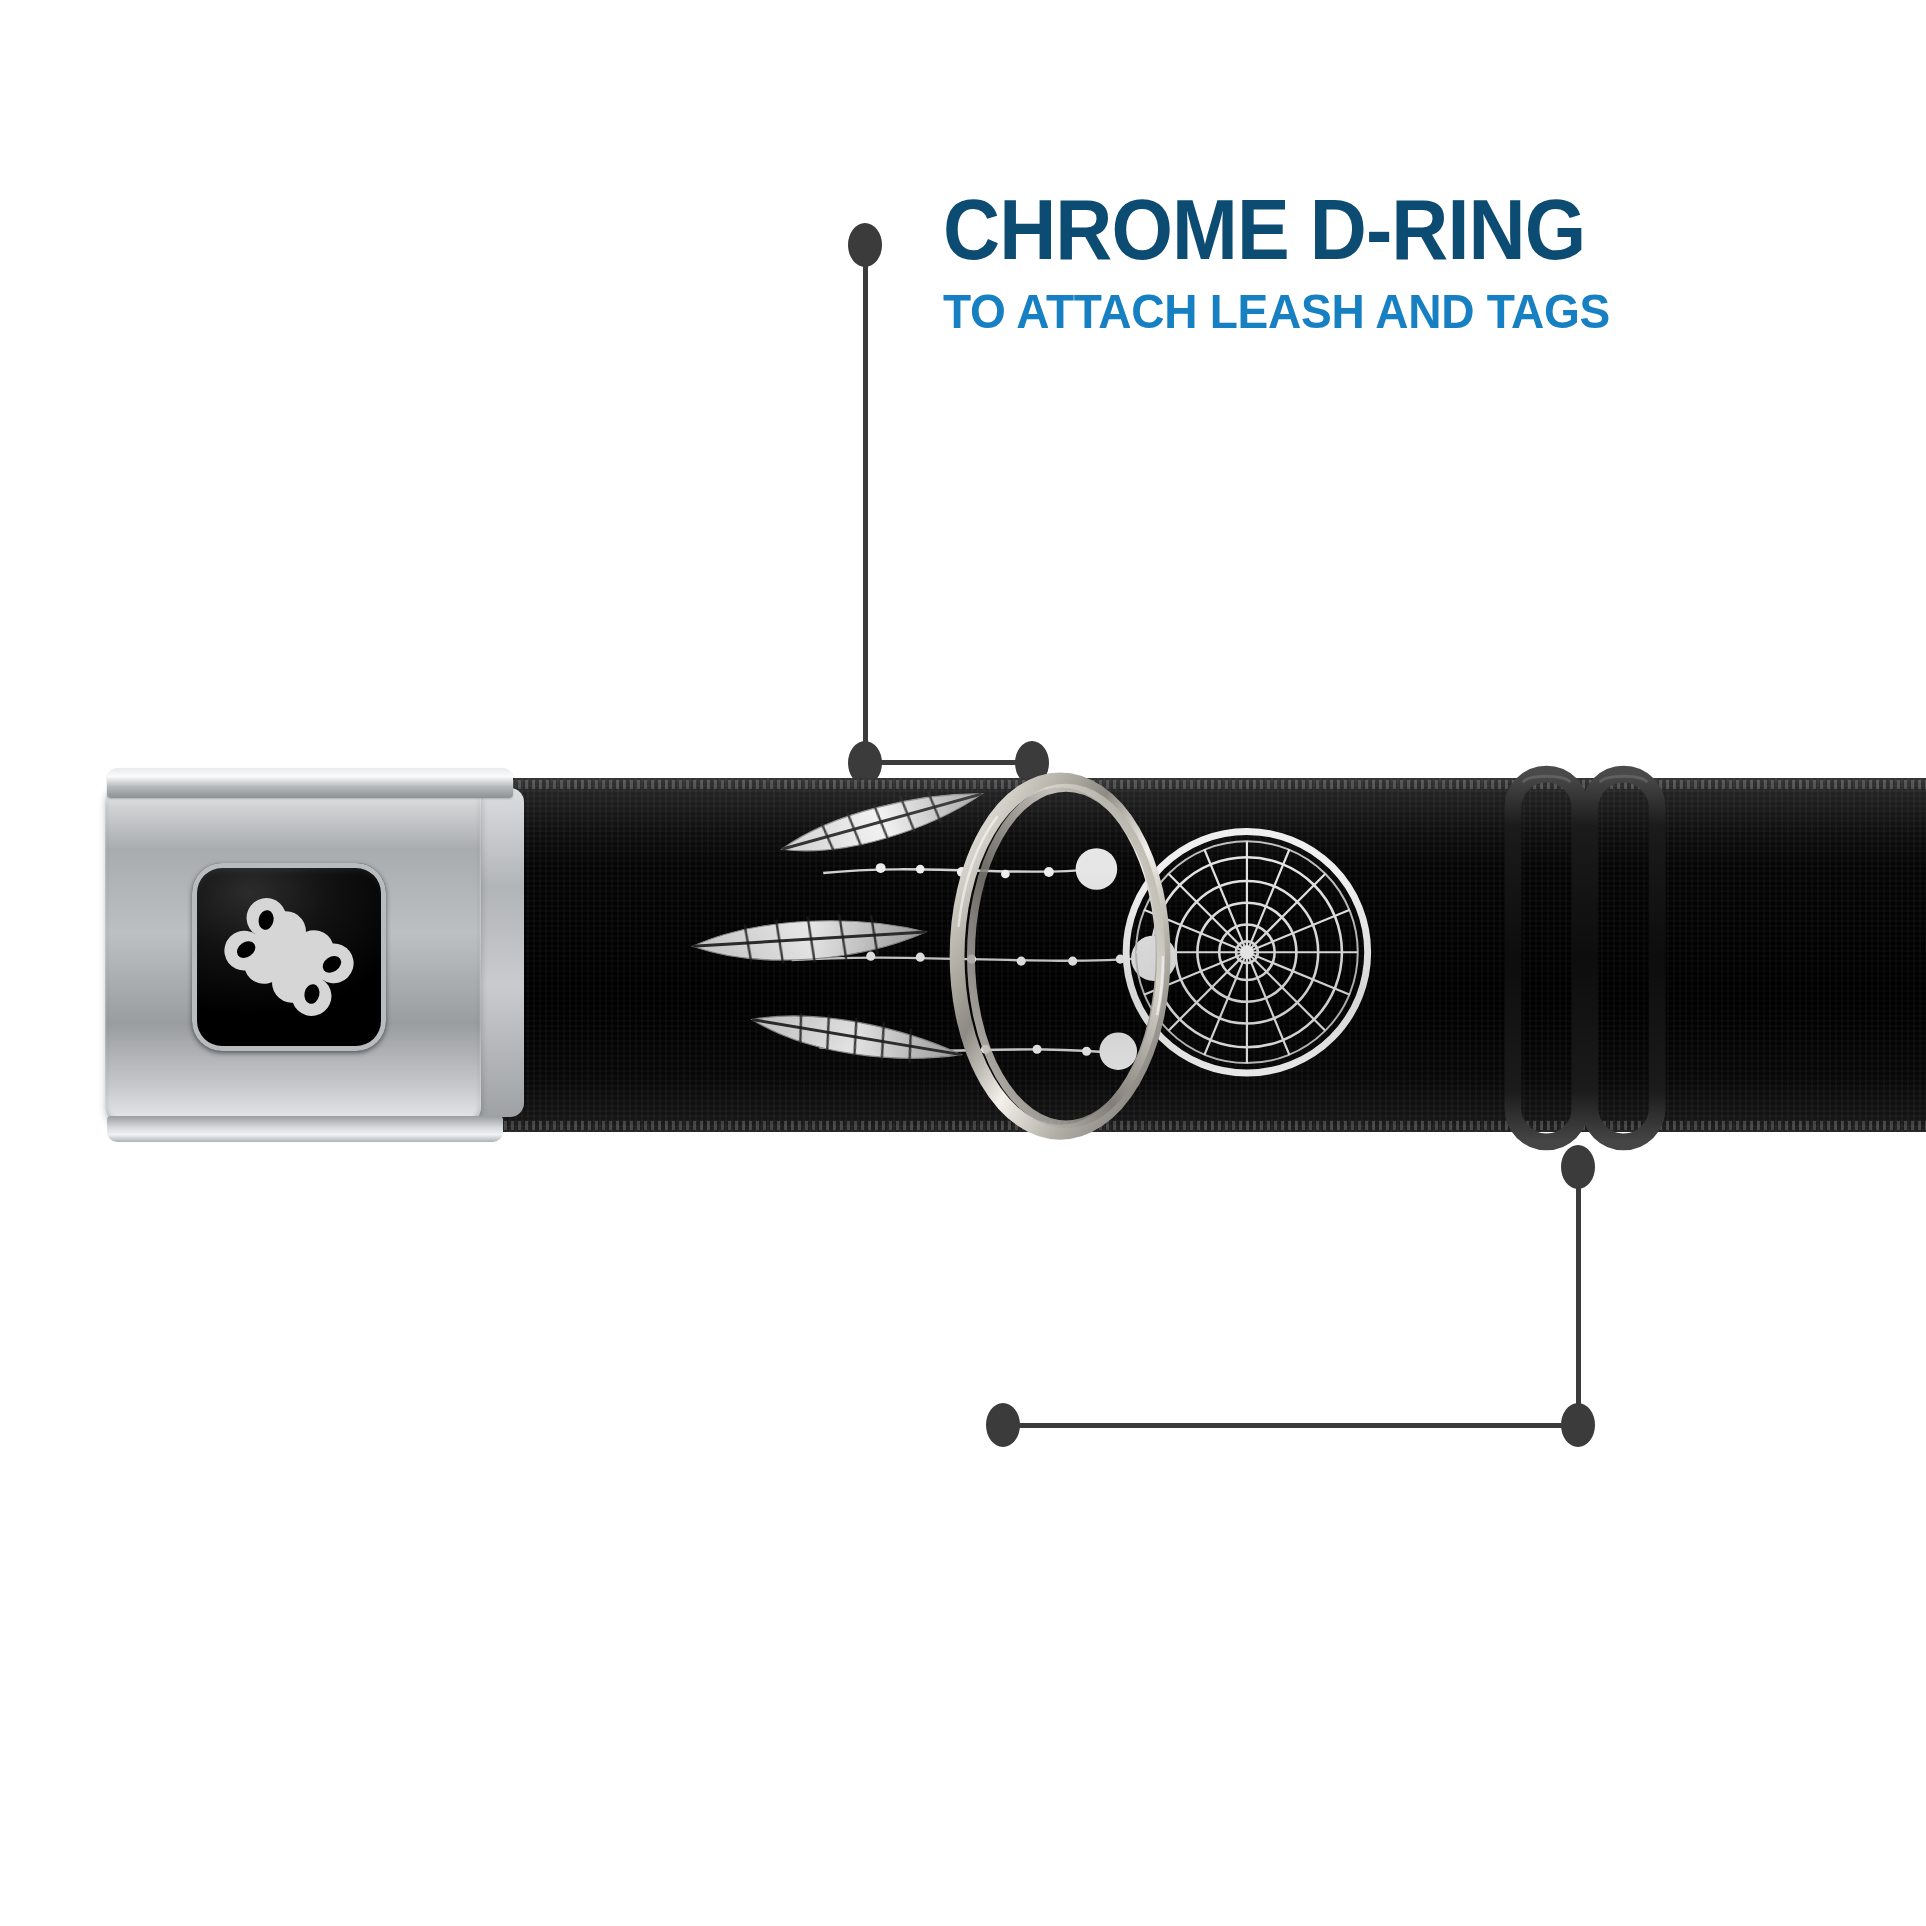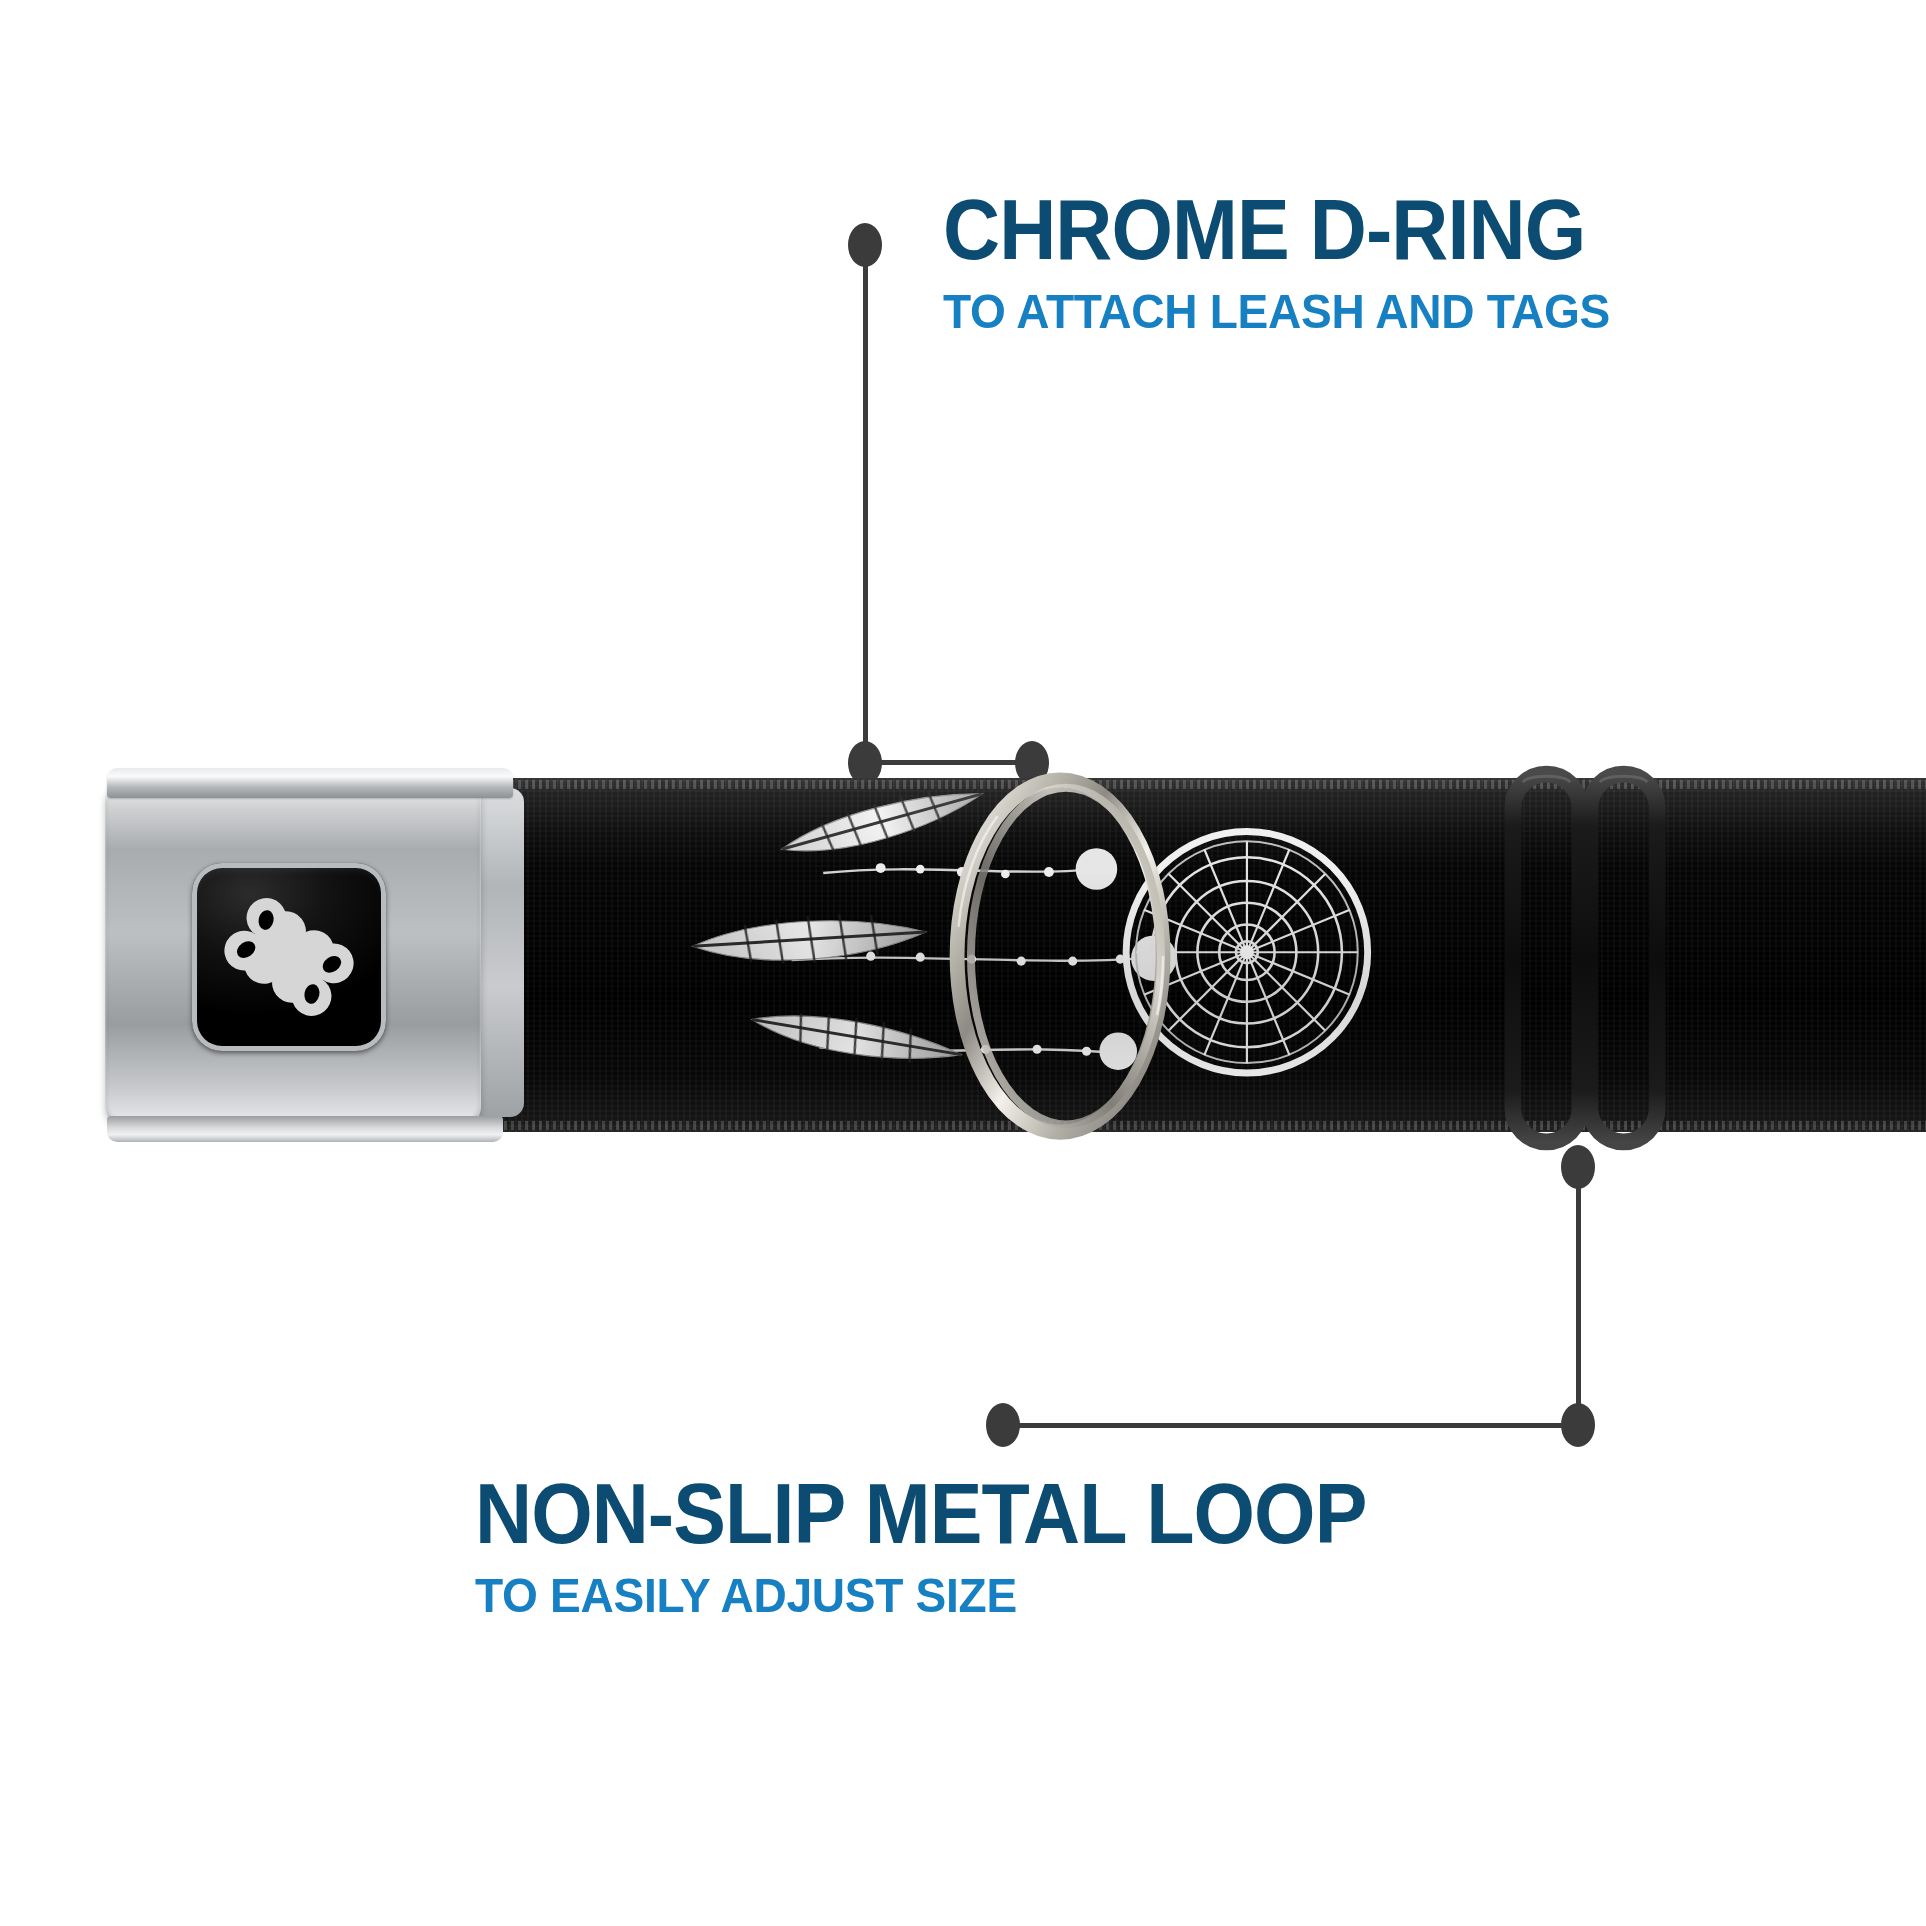--- a/index.html
+++ b/index.html
@@ -393,19 +393,15 @@
     <path d="M20 22 C 26 14, 62 14, 68 22" fill="none" stroke="#6b6b6b" stroke-width="3" opacity="0.7"></path>
     <path d="M98 22 C 104 14, 140 14, 146 22" fill="none" stroke="#6b6b6b" stroke-width="3" opacity="0.7"></path>
   </svg>
 
   <div class="leader-line leader-v" style="left:1576px; top:1163px; height:252px;"></div>
   <div class="leader-dot" style="left:1561px; top:1145px; width:34px; height:44px;"></div>
   <div class="leader-dot" style="left:1561px; top:1403px; width:34px; height:44px;"></div>
   <div class="leader-line leader-h" style="left:1002px; top:1423px; width:574px;"></div>
   <div class="leader-dot" style="left:986px; top:1403px; width:34px; height:44px;"></div>
 
-  <div class="callout" id="callout-loop">
-    <div class="callout-title">NON-SLIP METAL LOOP</div>
-    <div class="callout-sub">TO EASILY ADJUST SIZE</div>
-  </div>
 
 </div>
 
 
 </body></html>

